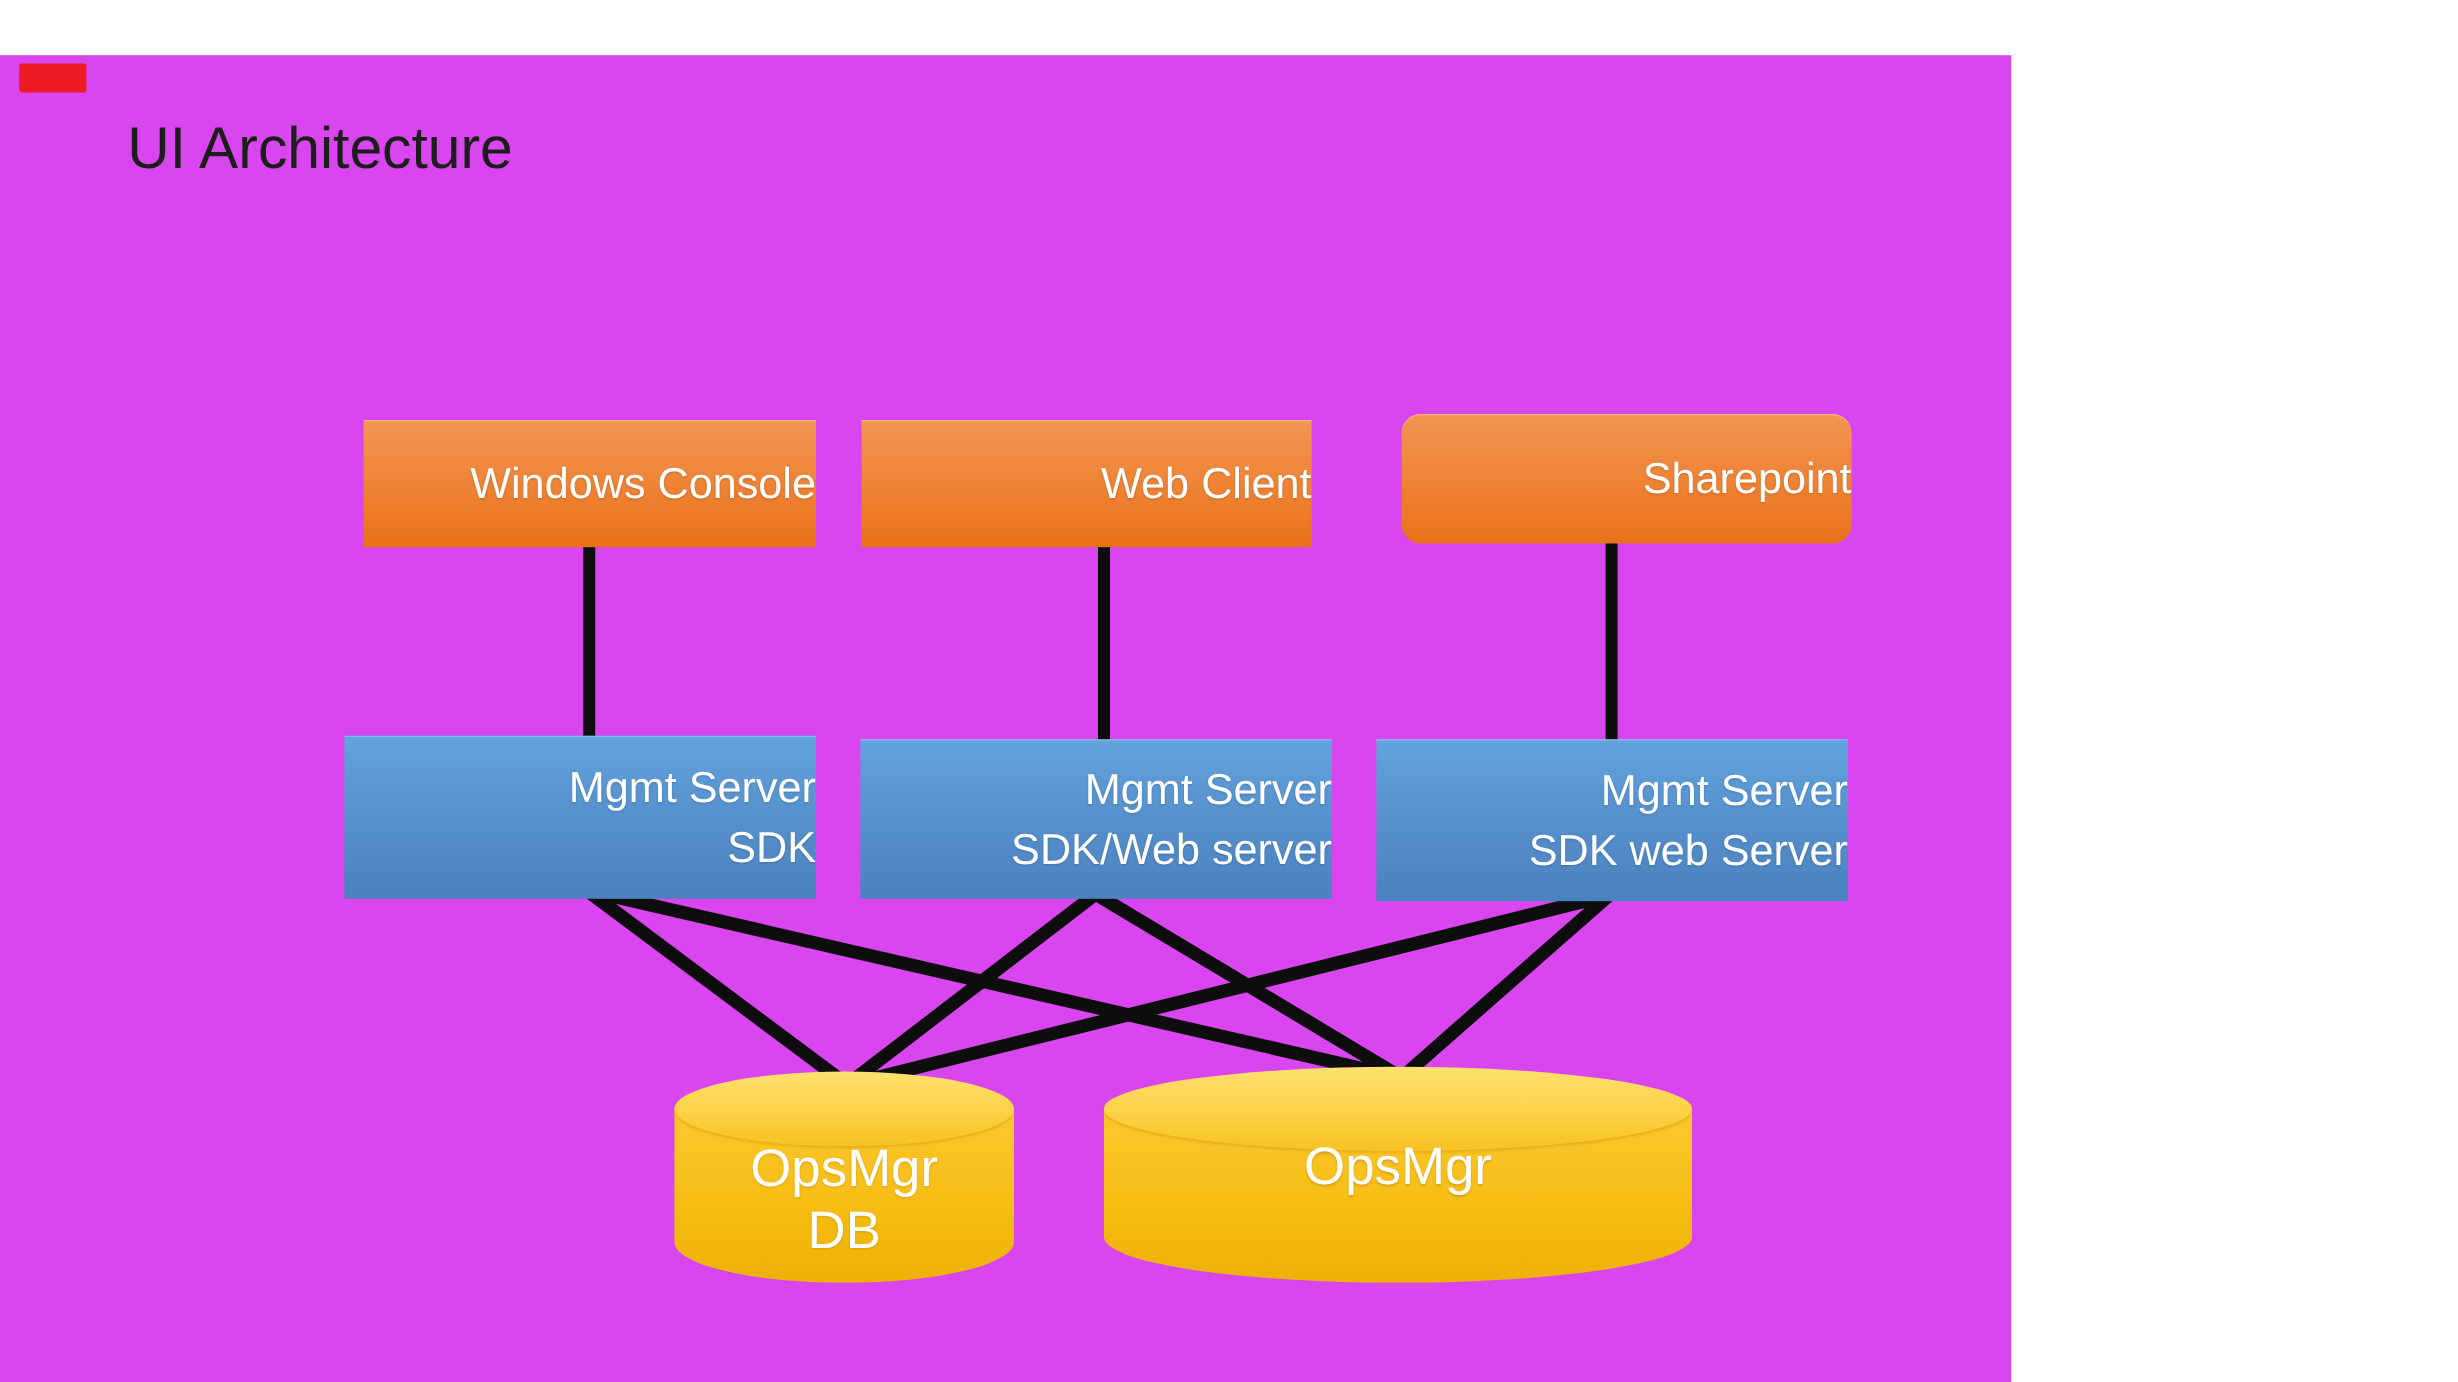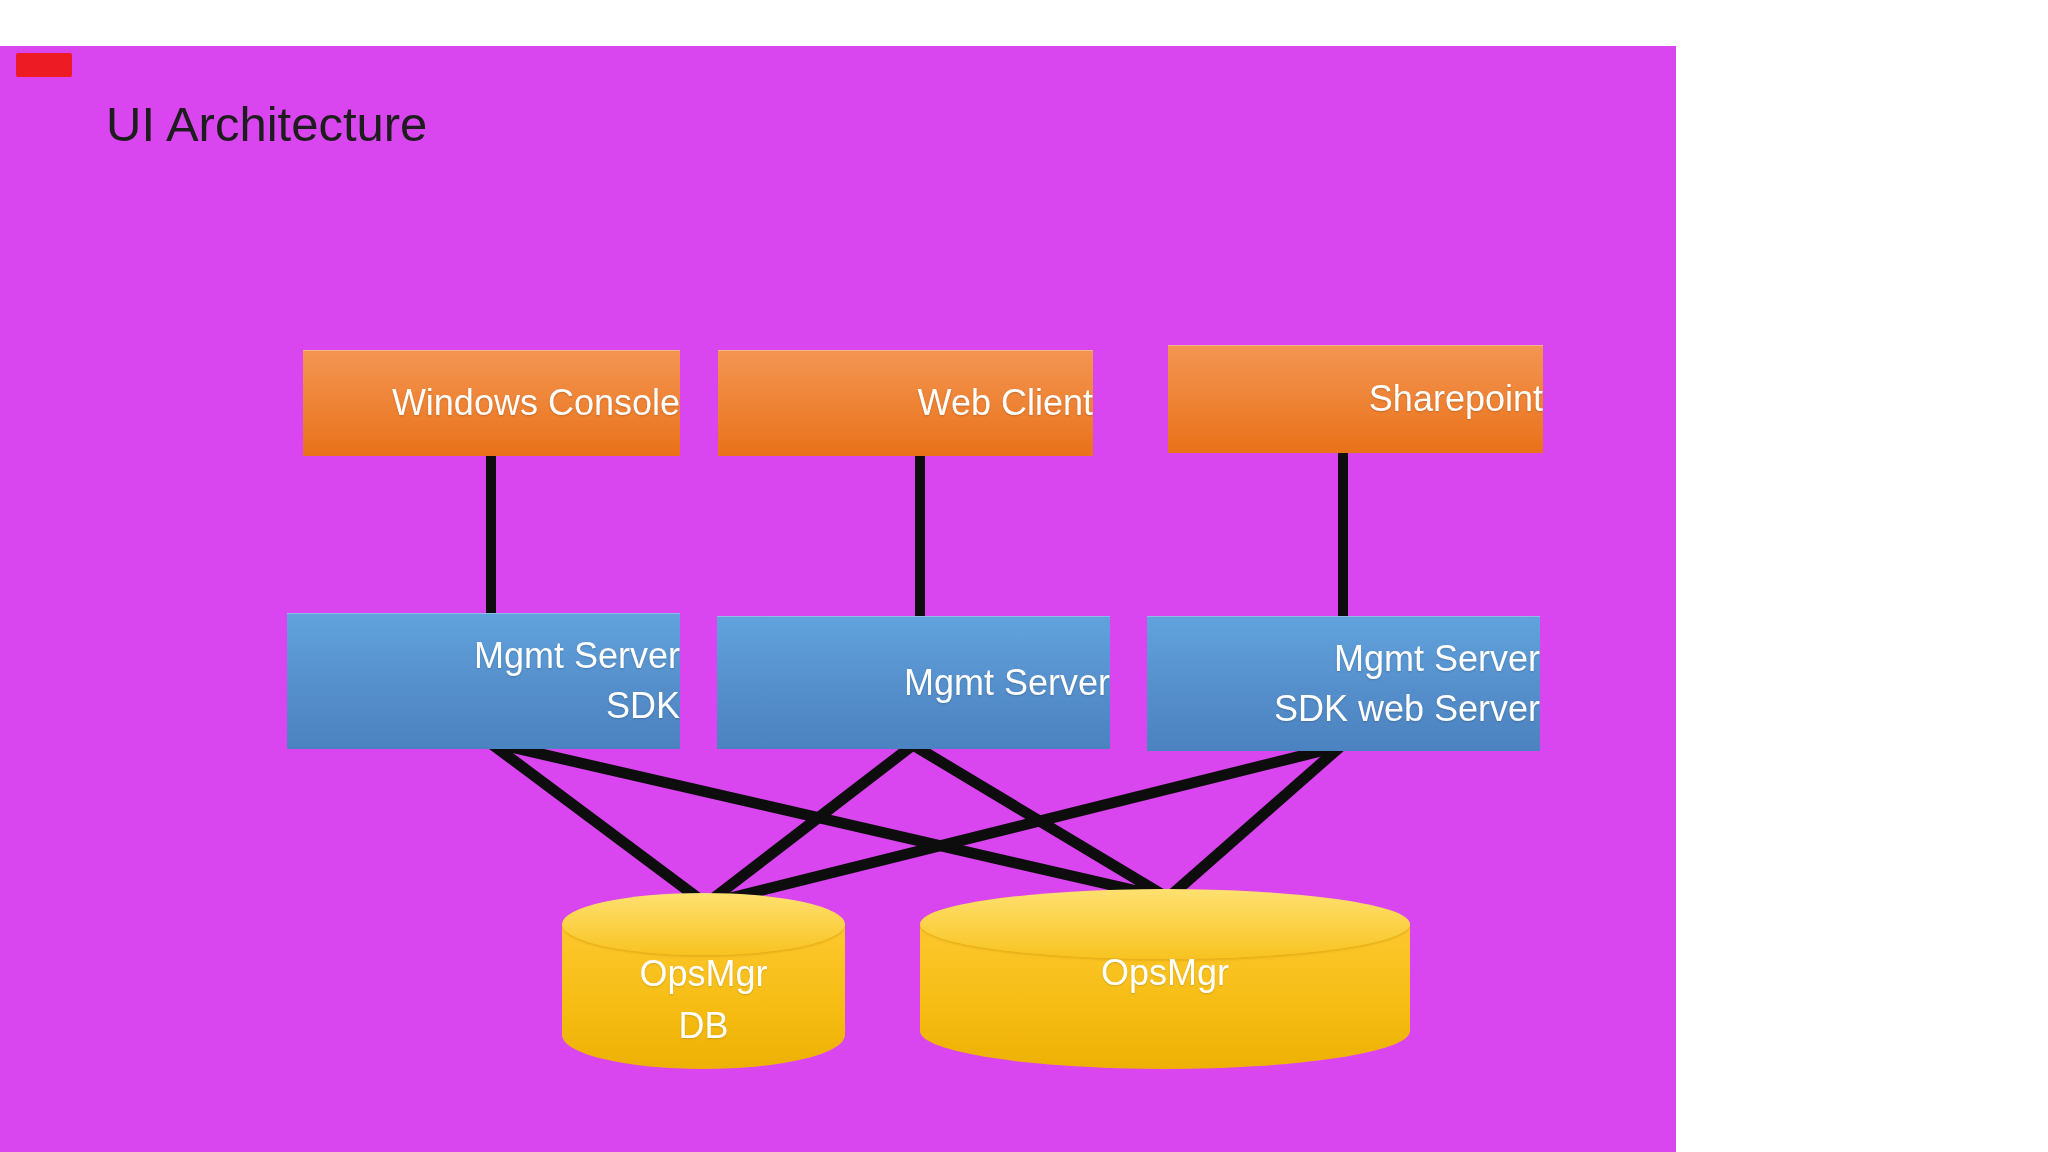--- a/index.html
+++ b/index.html
@@ -38,28 +38,28 @@
     position:absolute; left:0; right:0; bottom:0;
     background:linear-gradient(180deg,#FDC82F 0%,#F6BD14 55%,#EEB004 100%);
   }
   .cylinder .cyl-top {
     position:absolute; left:0; top:0; width:100%; border-radius:50%;
     background:linear-gradient(180deg,#FFE170 0%,#F8C321 100%);
     box-shadow: 0 2px 2px rgba(198,140,0,0.35);
   }
   .cylinder .cyl-label {
     position:absolute; left:0; width:100%; text-align:center;
-    color:#ffffff; font-size:36px; line-height:52px;
+    color:#ffffff; font-size:44px; line-height:52px;
     text-shadow:0 1px 2px rgba(0,0,0,0.15);
   }
 
   
   #client-0 { left:303px;  top:304px; width:377px; height:106px; }
   #client-1 { left:718px;  top:304px; width:375px; height:106px; }
-  #client-2 { left:1168px; top:299px; width:375px; height:108px; }
+  #client-2 { left:1168px; top:299px; width:375px; height:108px;border-radius:16px; }
 
   #server-0 { left:287px;  top:567px; width:393px; height:136px; }
   #server-1 { left:717px;  top:570px; width:393px; height:133px; }
   #server-2 { left:1147px; top:570px; width:393px; height:135px; }
 
   #db-0 { left:562px; top:847px; width:283px; height:176px; }
   #db-0 .cyl-top  { height:62px; }
   #db-0 .cyl-body { top:31px; border-radius:0 0 50% 50% / 0 0 34px 34px; }
   #db-0 .cyl-label { top:55px; }
 
@@ -100,20 +100,21 @@
   <div class="node client" id="client-2">
     <span>Sharepoint</span>
   </div>
 
   <div class="node server" id="server-0">
     <span>Mgmt Server</span>
     <span>SDK</span>
   </div>
   <div class="node server" id="server-1">
     <span>Mgmt Server</span>
+    <span>SDK/Web server</span>
   </div>
   <div class="node server" id="server-2">
     <span>Mgmt Server</span>
     <span>SDK web Server</span>
   </div>
 
   <div class="cylinder" id="db-0">
     <div class="cyl-body"></div>
     <div class="cyl-top"></div>
     <div class="cyl-label">

